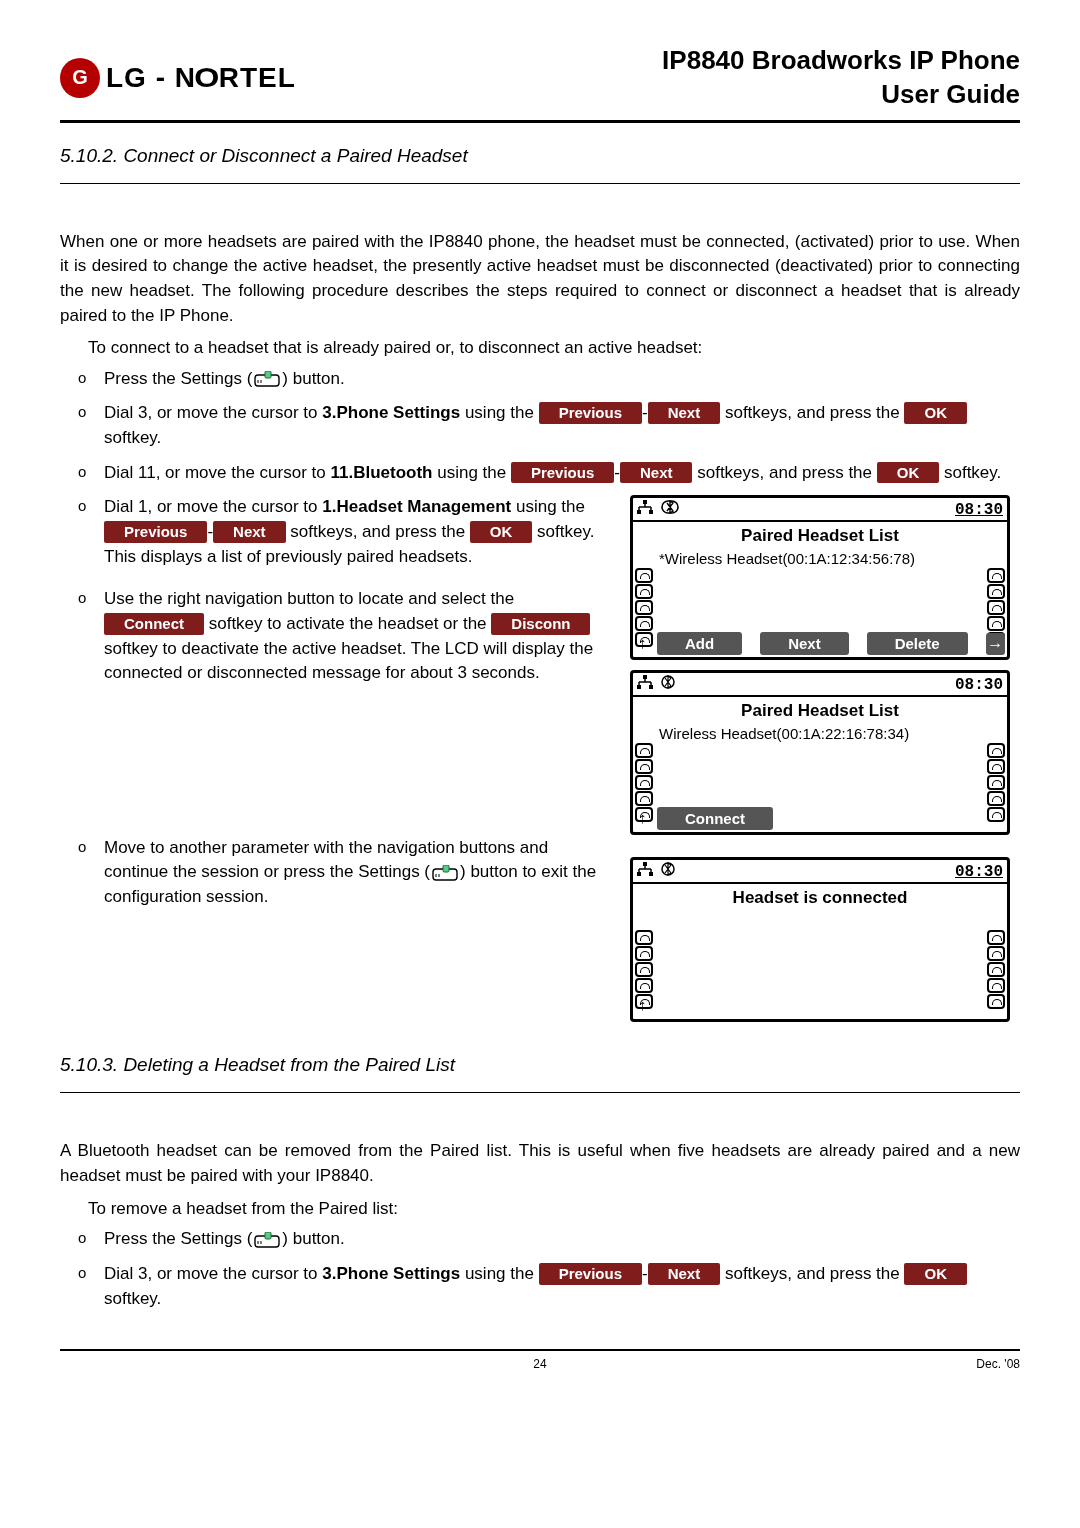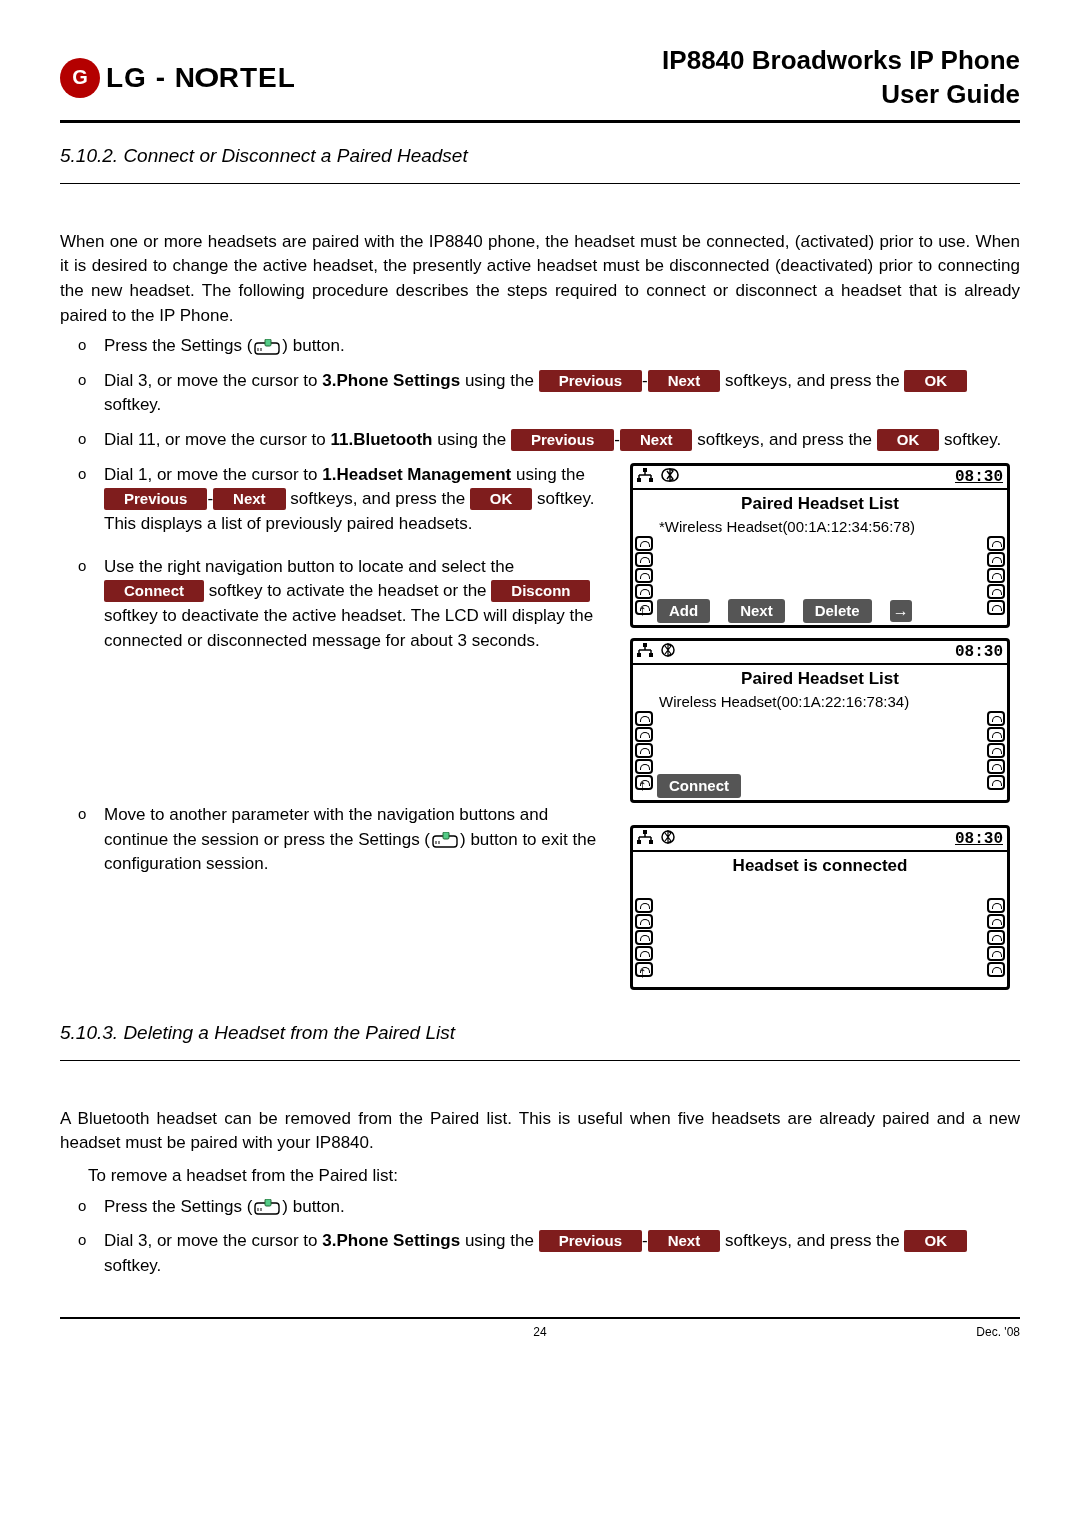--- a/index.html
+++ b/index.html
@@ -151,21 +151,21 @@
       left: 2px; right: 2px;
       display: flex;
       gap: 8px;
       align-items: center;
       justify-content: flex-start;
     }
     .lcd-softkey {
       background: #555;
       color: #fff;
       border-radius: 3px;
-      padding: 2px 12px;
+      padding: 2px 28px;
       font-weight: bold;
       font-size: 15px;
     }
     .lcd-side-dots {
       position: absolute;
       top: 46px;
       display: flex;
       flex-direction: column;
       gap: 1px;
     }
@@ -225,20 +225,21 @@
     <div class="title-block">
       <div>IP8840 Broadworks IP Phone</div>
       <div>User Guide</div>
     </div>
   </div>
 
   <div class="section-title">5.10.2. Connect or Disconnect a Paired Headset</div>
 
   <div class="body-text">When one or more headsets are paired with the IP8840 phone, the headset must be connected, (activated) prior to use.  When it is desired to change the active headset, the presently active headset must be disconnected (deactivated) prior to connecting the new headset.  The following procedure describes the steps required to connect or disconnect a headset that is already paired to the IP Phone.</div>
 
+  <div class="body-text indent1" style="margin-top:8px;">To connect to a headset that is already paired or, to disconnect an active headset:</div>
 
   <ul class="olist">
     <li>
       <span>Press the Settings (</span><span class="icon-settings">
           <svg width="26" height="16" viewBox="0 0 26 16">
             <rect x="1" y="4" width="24" height="11" rx="3" fill="none" stroke="#000" stroke-width="1.4"></rect>
             <rect x="11" y="0" width="6" height="7" rx="1.2" fill="#5c8" stroke="#263" stroke-width="1"></rect>
             <line x1="4" y1="9" x2="4" y2="12" stroke="#000"></line>
             <line x1="7" y1="9" x2="7" y2="12" stroke="#000"></line>
           </svg>

